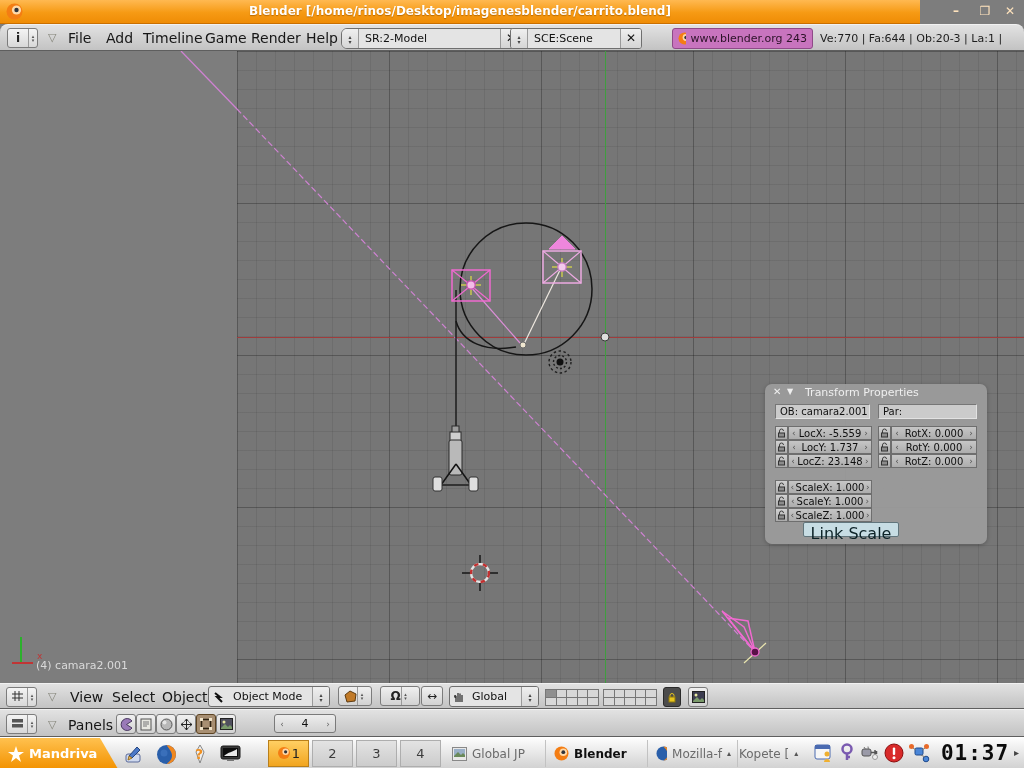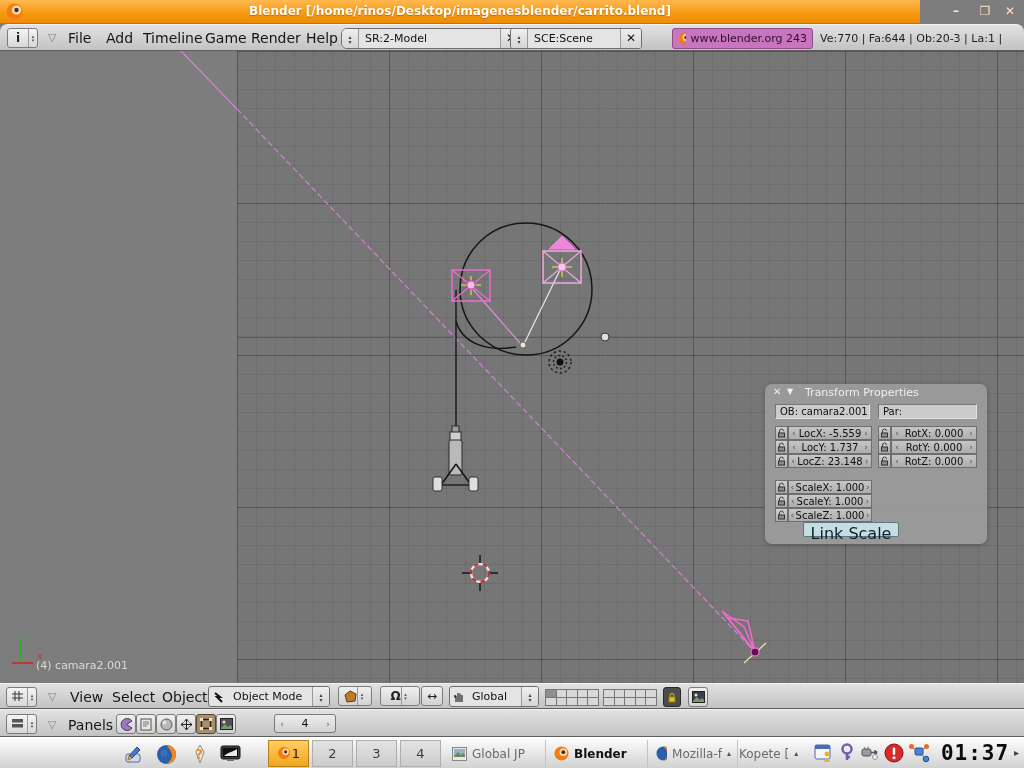--- a/index.html
+++ b/index.html
@@ -514,20 +514,26 @@
   </div>
 
   <div class="numfield" style="left:274px;">
     <span class="arr">‹</span>
     <span class="lbl">4</span>
     <span class="arr">›</span>
   </div>
 </div>
 
 <div class="abs" id="taskbar">
+  <div id="mandriva-btn">
+    <svg width="16" height="16">
+        <path d="M8 0 L10 6 L16 6 L11 9.5 L13 16 L8 12 L3 16 L5 9.5 L0 6 L6 6 Z" fill="#fff"></path>
+      </svg>
+    <span>Mandriva</span>
+  </div>
 
   <span class="qicon" style="left:122px;">
     <svg width="20" height="20">
         <rect x="2" y="10" width="14" height="8" rx="2" fill="#cfd9ee" stroke="#5a6a9a"></rect>
         <path d="M5 12 L13 3 L16 6 L8 14 Z" fill="#4a78c8" stroke="#24457e"></path>
         <path d="M5 12 L4 16 L8 14 Z" fill="#f0c070" stroke="#9a7020"></path>
       </svg>
   </span>
   <span class="qicon" style="left:154px;">
     <svg width="21" height="21">

